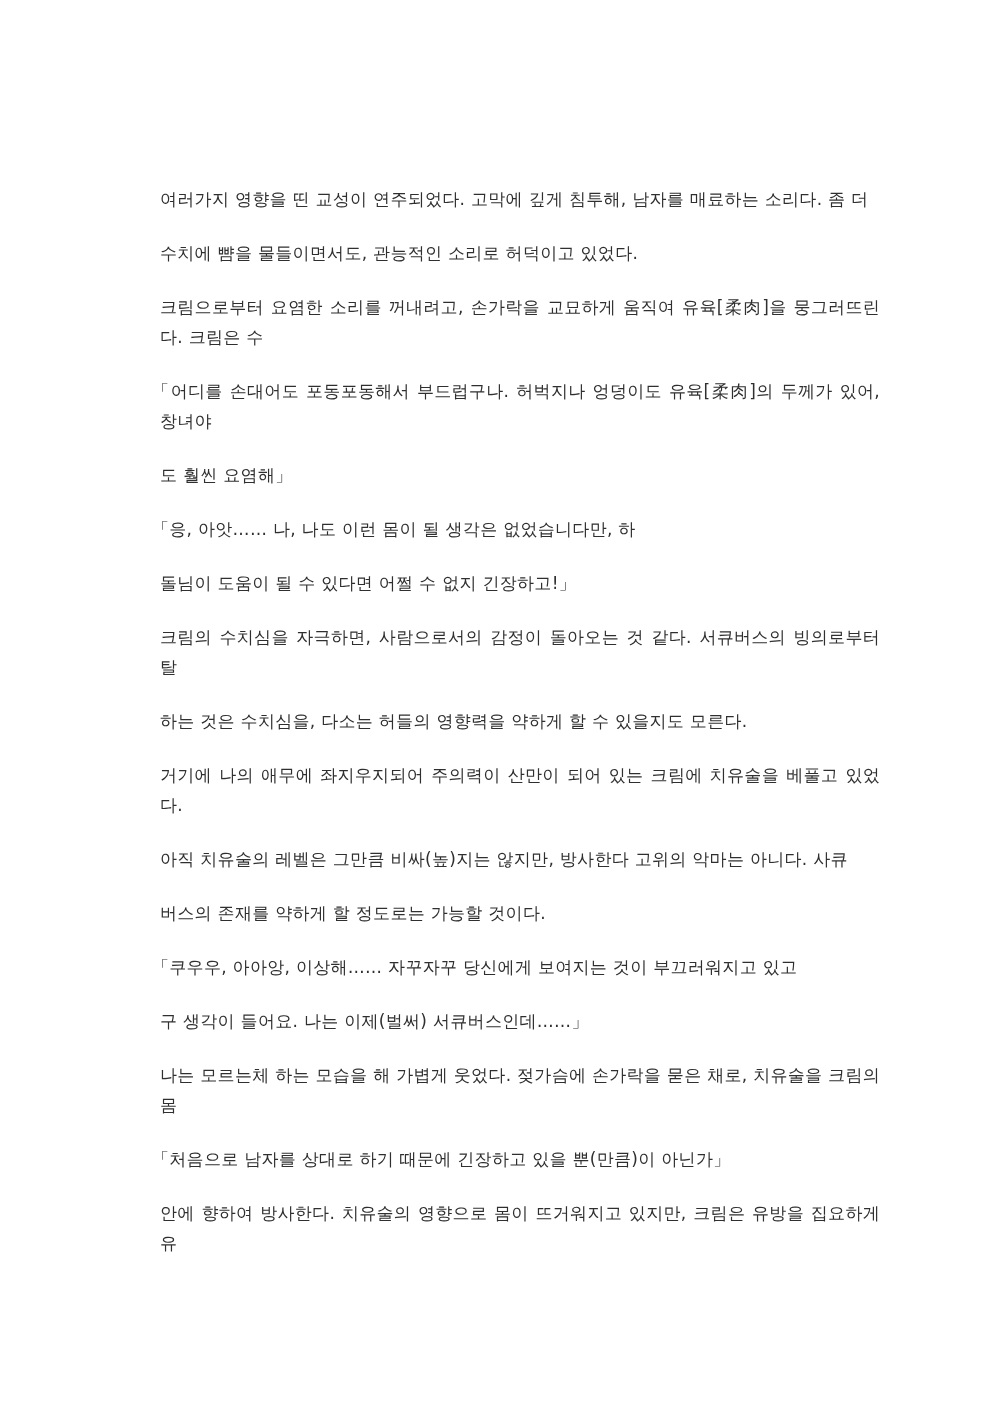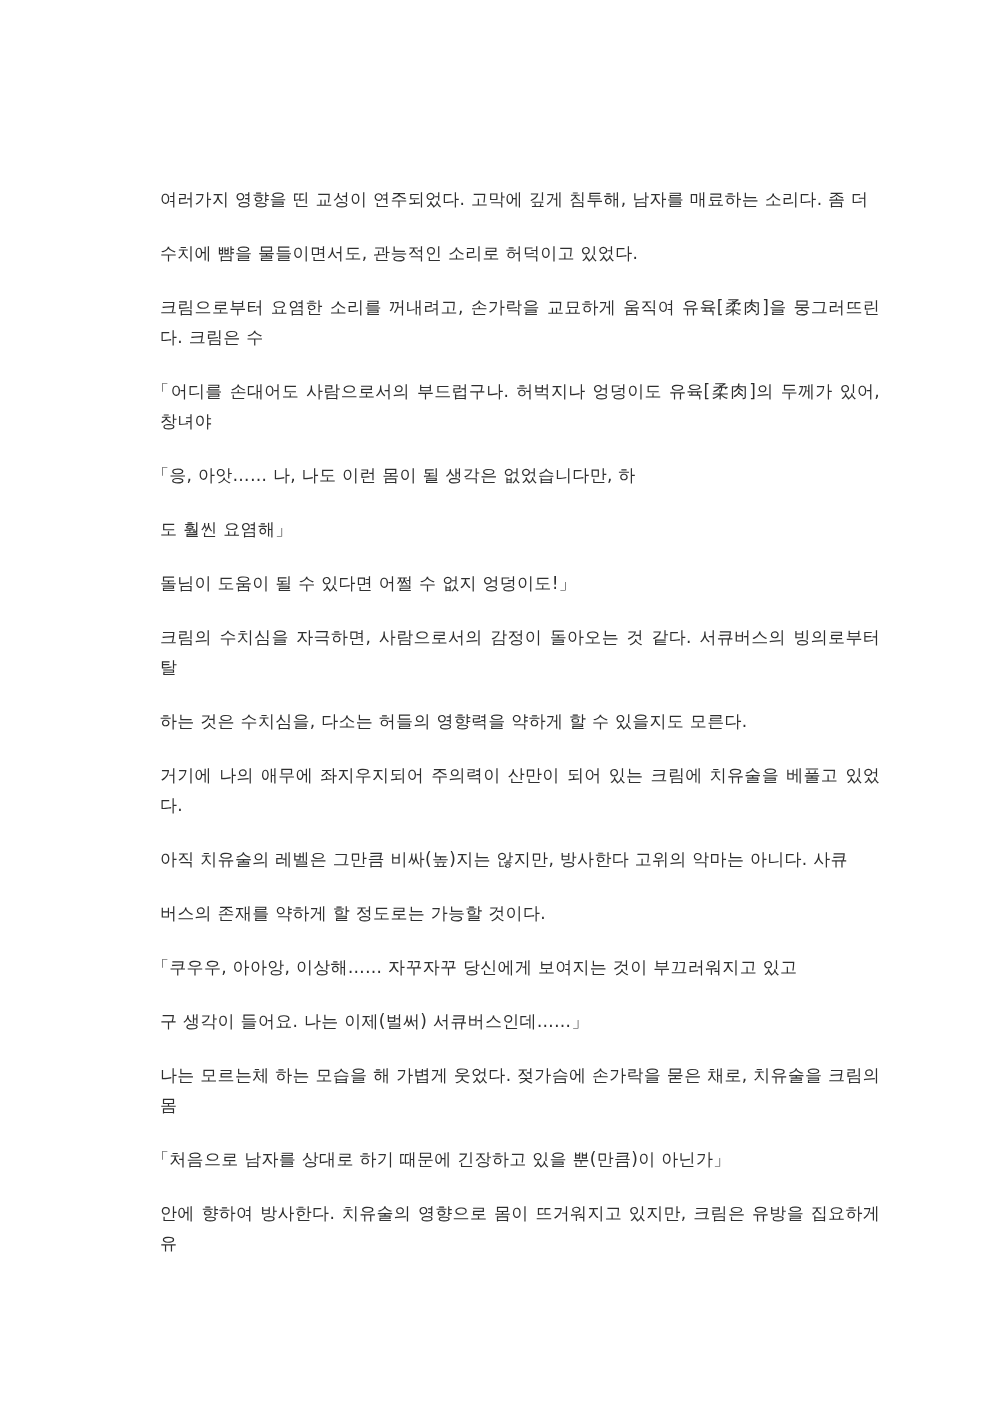--- a/index.html
+++ b/index.html
@@ -42,24 +42,24 @@
   }
 </style>
 </head>
 <body>
 
 <div class="page">
   <div class="text-block">
     <p class="para">여러가지 영향을 띤 교성이 연주되었다. 고막에 깊게 침투해, 남자를 매료하는 소리다. 좀 더</p>
     <p class="para">수치에 뺨을 물들이면서도, 관능적인 소리로 허덕이고 있었다.</p>
     <p class="para">크림으로부터 요염한 소리를 꺼내려고, 손가락을 교묘하게 움직여 유육[柔肉]을 뭉그러뜨린다. 크림은 수</p>
-    <p class="para hang">「어디를 손대어도 사람으로서의 부드럽구나. 허벅지나 엉덩이도 유육[柔肉]의 두께가 있어, 창녀야</p>
+    <p class="para hang">「어디를 손대어도 포동포동해서 부드럽구나. 허벅지나 엉덩이도 유육[柔肉]의 두께가 있어, 창녀야</p>
+    <p class="para">도 훨씬 요염해」</p>
     <p class="para hang">「응, 아앗…… 나, 나도 이런 몸이 될 생각은 없었습니다만, 하</p>
-    <p class="para">도 훨씬 요염해」</p>
-    <p class="para">돌님이 도움이 될 수 있다면 어쩔 수 없지 엉덩이도!」</p>
+    <p class="para">돌님이 도움이 될 수 있다면 어쩔 수 없지 긴장하고!」</p>
     <p class="para">크림의 수치심을 자극하면, 사람으로서의 감정이 돌아오는 것 같다. 서큐버스의 빙의로부터 탈</p>
     <p class="para">하는 것은 수치심을, 다소는 허들의 영향력을 약하게 할 수 있을지도 모른다.</p>
     <p class="para">거기에 나의 애무에 좌지우지되어 주의력이 산만이 되어 있는 크림에 치유술을 베풀고 있었다.</p>
     <p class="para">아직 치유술의 레벨은 그만큼 비싸(높)지는 않지만, 방사한다 고위의 악마는 아니다. 사큐</p>
     <p class="para">버스의 존재를 약하게 할 정도로는 가능할 것이다.</p>
     <p class="para hang">「쿠우우, 아아앙, 이상해…… 자꾸자꾸 당신에게 보여지는 것이 부끄러워지고 있고</p>
     <p class="para">구 생각이 들어요. 나는 이제(벌써) 서큐버스인데……」</p>
     <p class="para">나는 모르는체 하는 모습을 해 가볍게 웃었다. 젖가슴에 손가락을 묻은 채로, 치유술을 크림의 몸</p>
     <p class="para hang">「처음으로 남자를 상대로 하기 때문에 긴장하고 있을 뿐(만큼)이 아닌가」</p>
     <p class="para">안에 향하여 방사한다. 치유술의 영향으로 몸이 뜨거워지고 있지만, 크림은 유방을 집요하게 유</p>

